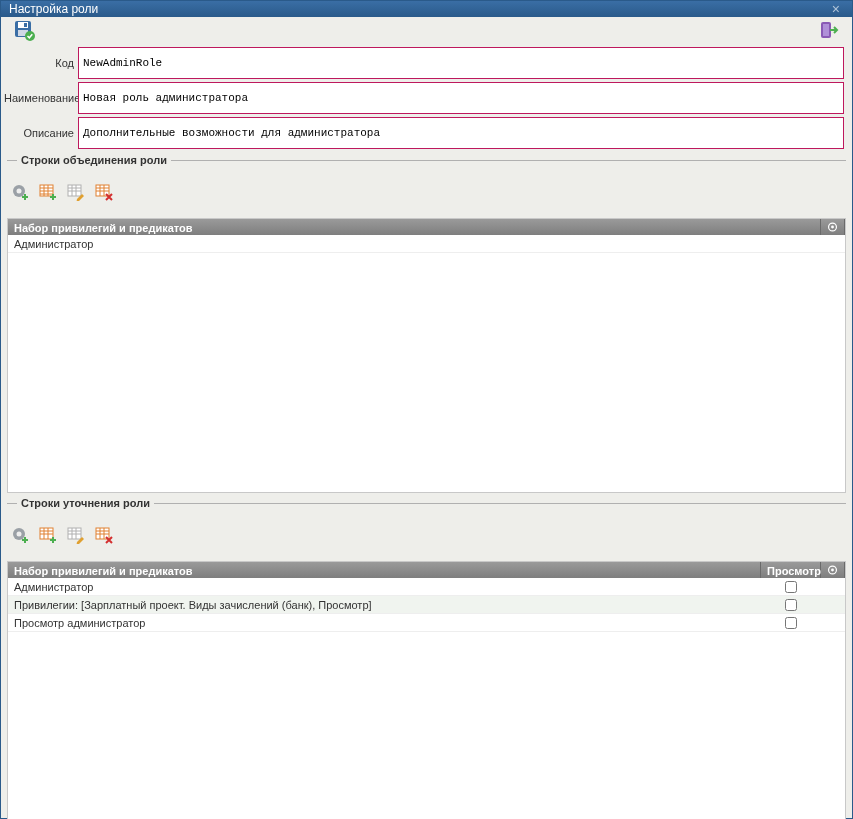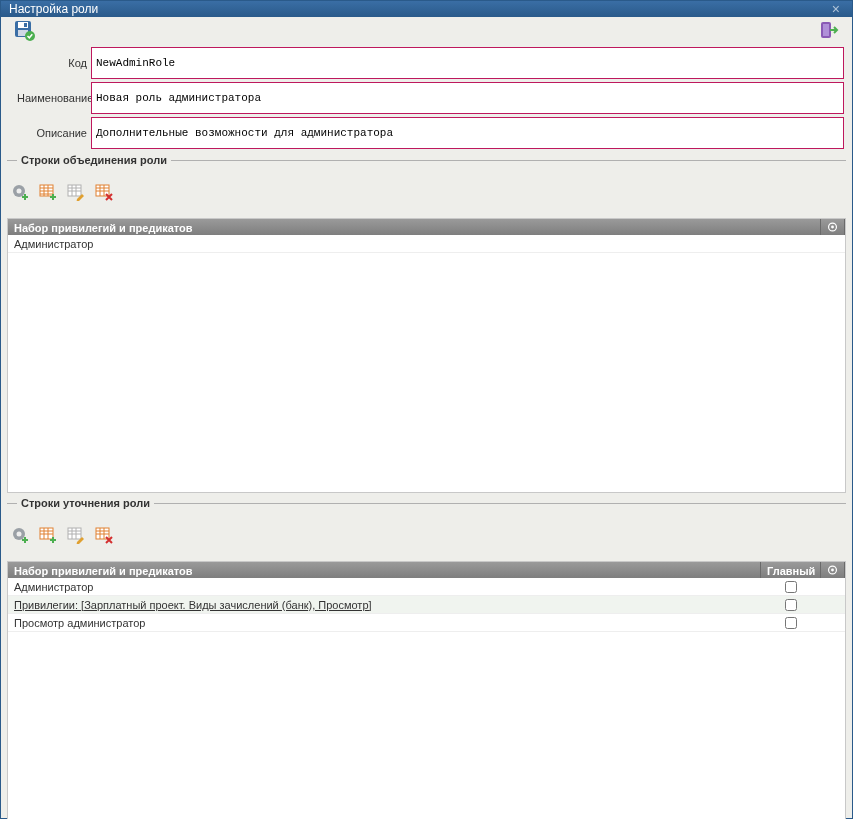--- a/index.html
+++ b/index.html
@@ -44,21 +44,21 @@
     padding: 0 10px;
   }
   .toolbar .left, .toolbar .right { display: flex; align-items: center; gap: 6px; }
   .icon-btn {
     width: 26px; height: 26px;
     display: flex; align-items: center; justify-content: center;
     cursor: pointer;
     border-radius: 3px;
   }
   .form-area {
-    padding: 4px 8px 2px 16px;
+    padding: 4px 8px 2px 3px;
     background: #eeeeea;
   }
   .form-row {
     display: flex;
     align-items: center;
     margin-bottom: 3px;
   }
   .form-row label {
     width: 74px;
     text-align: right;
@@ -144,21 +144,21 @@
     border-radius: 10px;
   }
   .grid-row {
     display: flex;
     height: 18px;
     align-items: center;
     border-bottom: 1px solid #eee;
     font-size: 11px;
     color: #333;
   }
-  .grid-row.alt { background: #f0f4ef; text-decoration: underline; }
+  .grid-row.alt { background: #f0f4ef; }
   .grid-row .col { padding: 0 6px; }
   .grid-row .col-neg { display: flex; justify-content: center; }
   .grid-row input[type="checkbox"] { width: 12px; height: 12px; }
   .section1 .grid { height: 275px; }
   .section2 .grid { height: 300px; }
   .section1, .section2 { display: flex; flex-direction: column; gap: 9px; }
   svg { display: block; }
 </style>
 </head>
 <body>
@@ -318,21 +318,21 @@
           <line x1="1" y1="8" x2="14" y2="8" stroke="#e08030"></line>
           <line x1="5" y1="2" x2="5" y2="13" stroke="#e08030"></line>
           <line x1="9" y1="2" x2="9" y2="13" stroke="#e08030"></line>
           <path d="M11 11 l6 6 M17 11 l-6 6" stroke="#d32f2f" stroke-width="2"></path>
         </svg>
       </div>
     </div>
     <div class="grid">
       <div class="grid-header">
         <div class="col col-name">Набор привилегий и предикатов</div>
-        <div class="col col-neg">Главный</div>
+        <div class="col col-neg">Просмотр</div>
         <div class="col col-gear">
           <svg width="14" height="14" viewBox="0 0 14 14">
               <circle cx="7" cy="7" r="5" fill="none" stroke="#fff" stroke-width="1.5"></circle>
               <circle cx="7" cy="7" r="1.8" fill="#fff"></circle>
             </svg>
         </div>
       </div>
       <div class="grid-body" id="refine-grid-body">
           <div class="grid-row">
             <div class="col col-name">Администратор</div>

